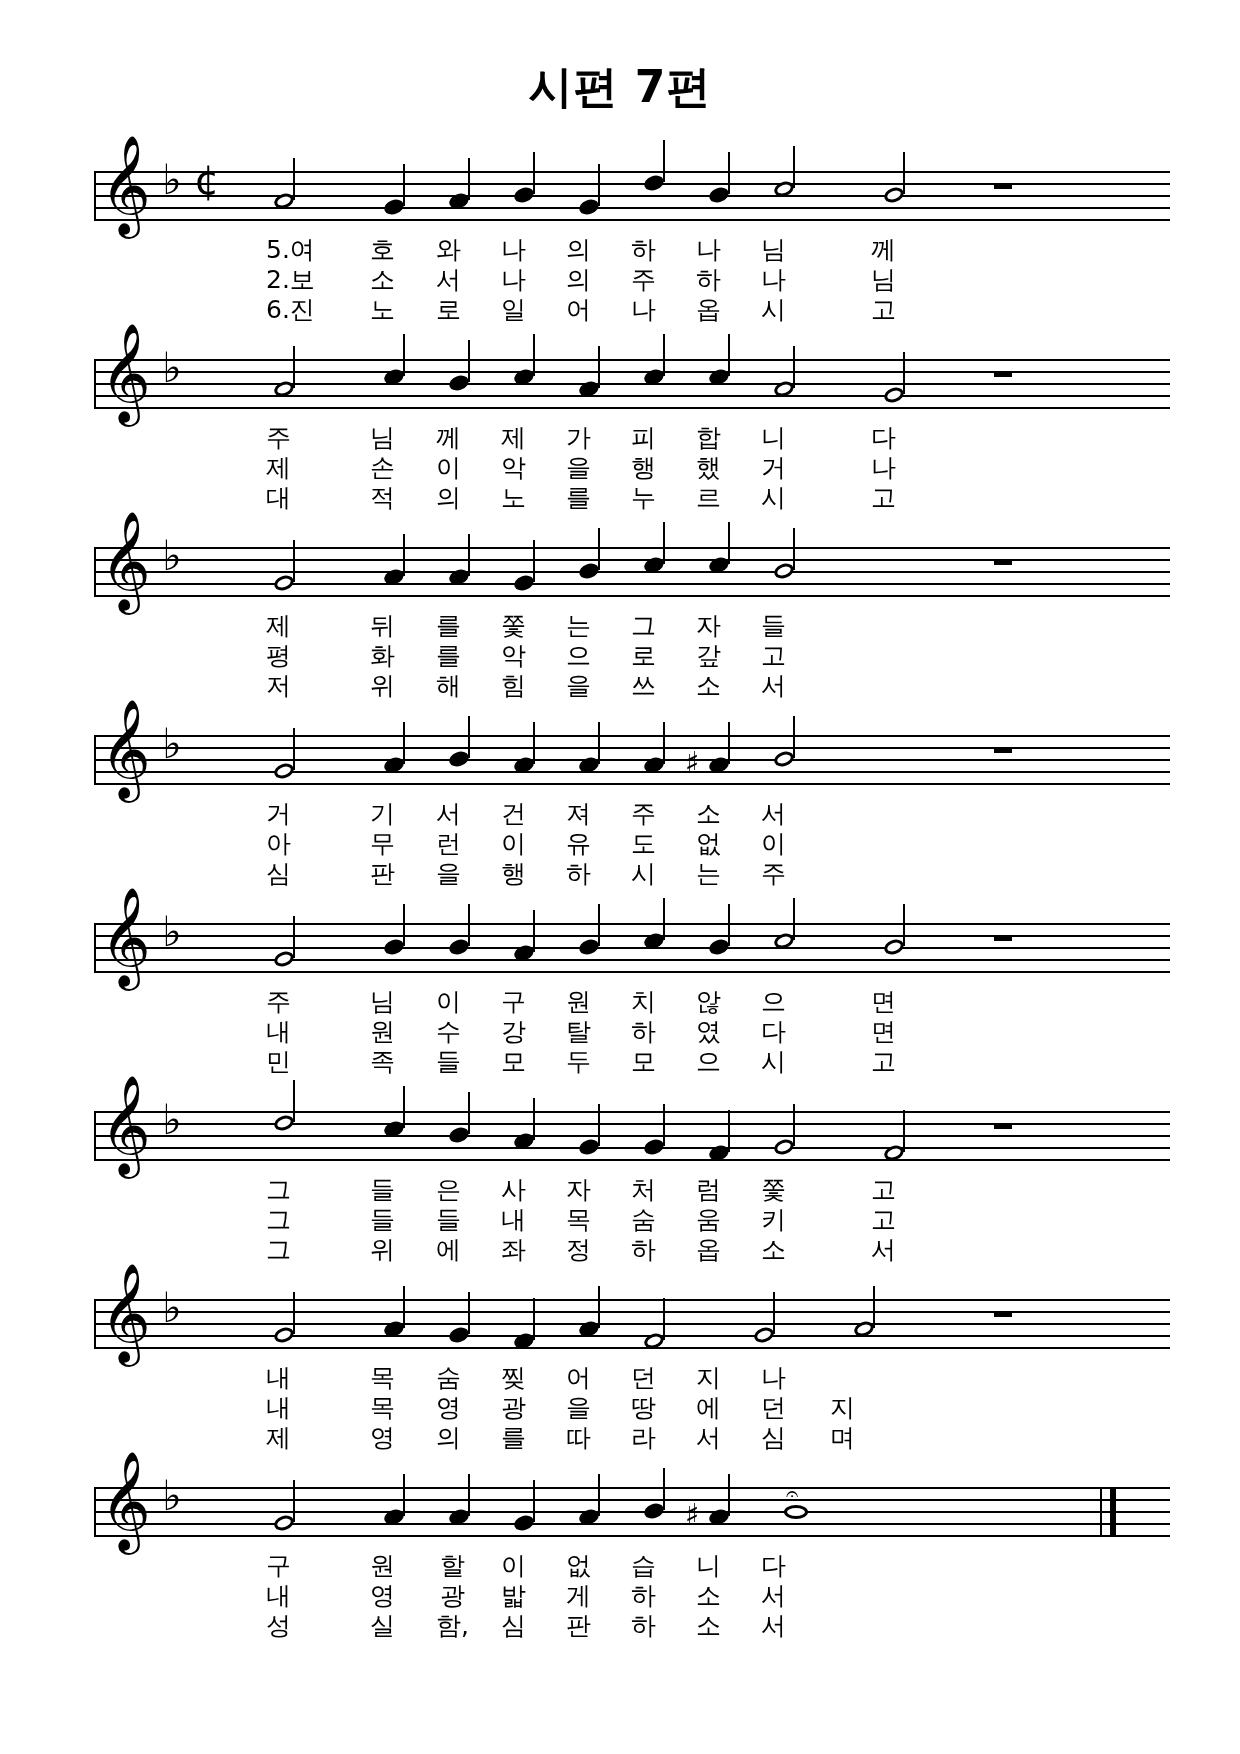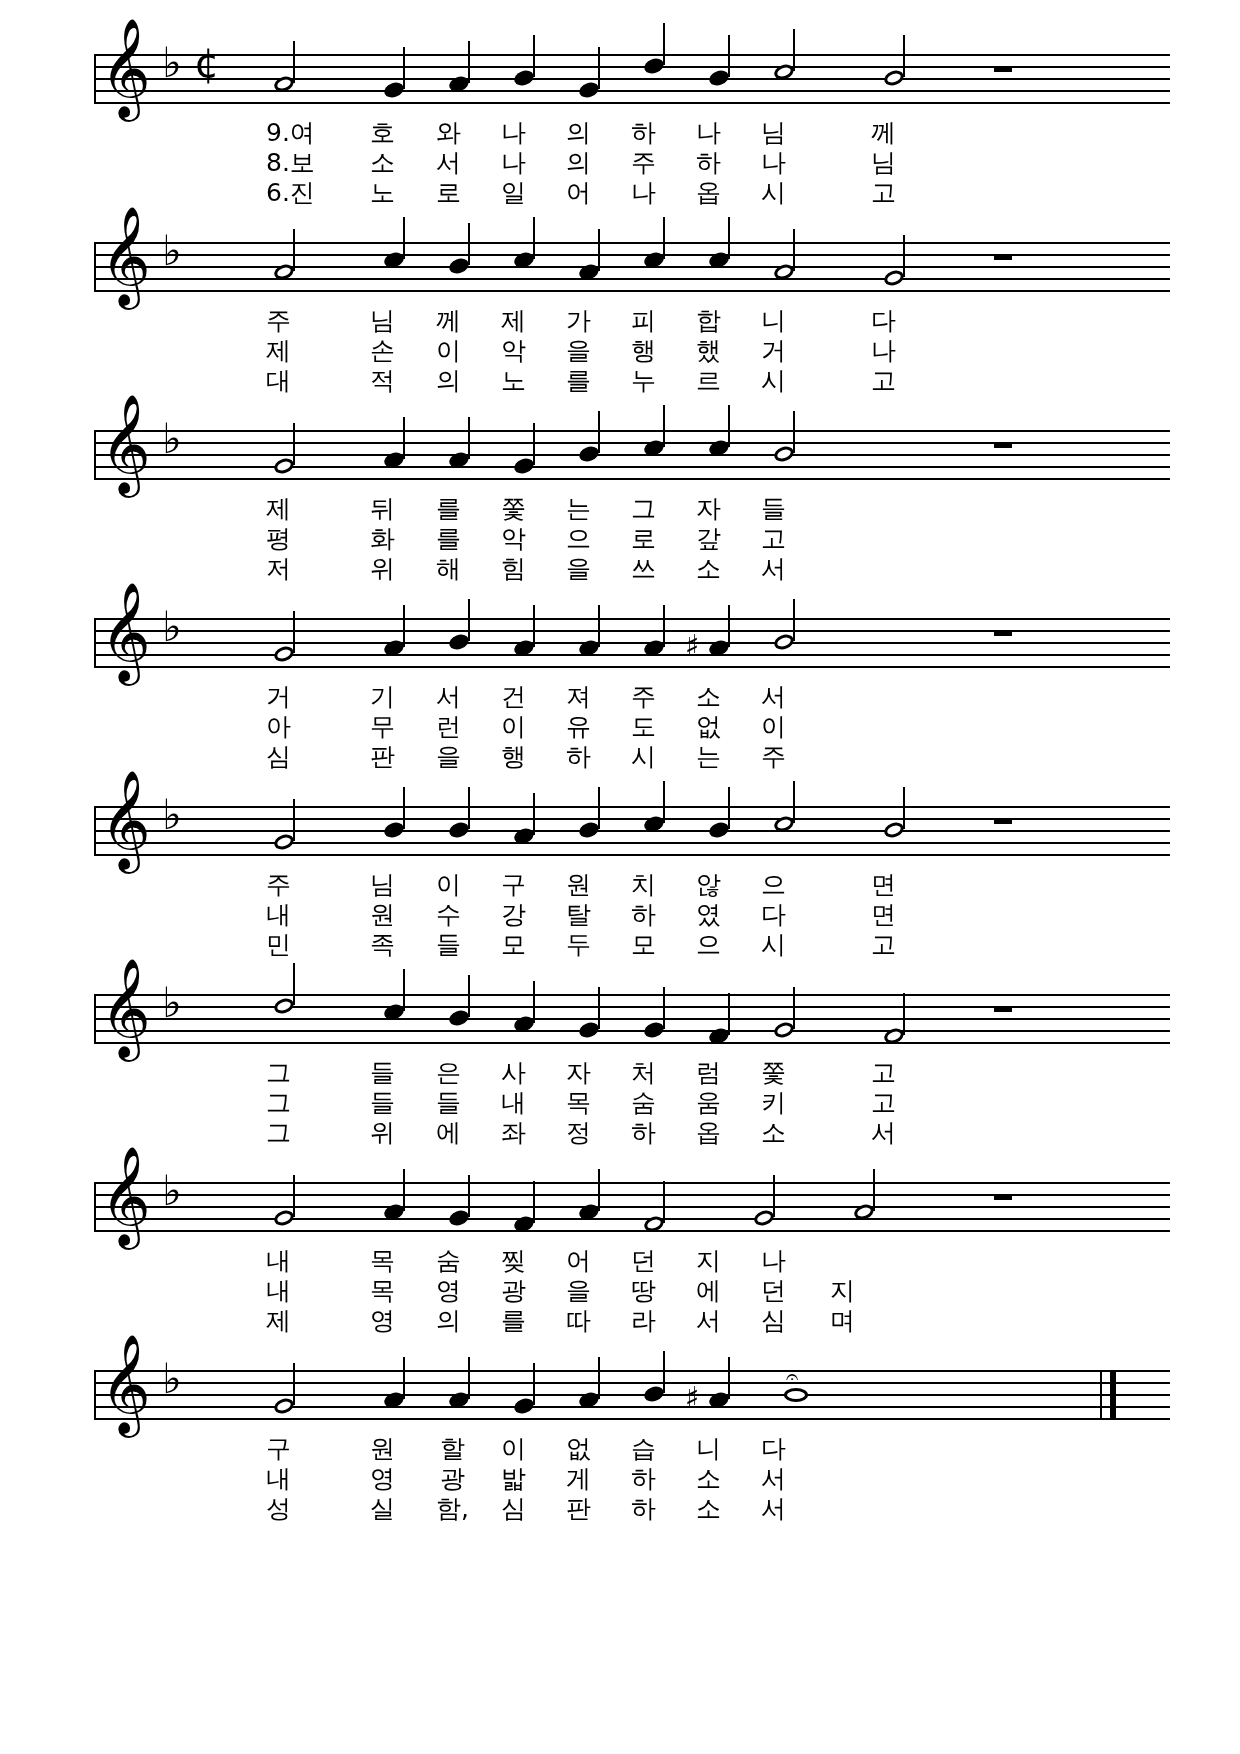--- a/index.html
+++ b/index.html
@@ -167,20 +167,21 @@
     font-family: "DejaVu Sans", "Liberation Sans", sans-serif;
     white-space: pre;
   }
   .lyric-col div { height: 30px; }
 </style>
 </head>
 <body>
 
 <div class="page">
 
+  <h1 class="title">시편 7편</h1>
 
   <div class="systems" id="systems-root">
       <div class="system">
         <div class="staff-wrap">
           <div class="staff">
             <div class="line"></div>
             <div class="line"></div>
             <div class="line"></div>
             <div class="line"></div>
             <div class="line"></div>
@@ -221,21 +222,21 @@
               <div class="stem"></div>
             </div>
             <div class="rest" style="left: 900px; top: 12px;"></div>
           </div>
           <div class="barline-start"></div>
           <div class="clef">𝄞</div>
           <div class="keysig">♭</div>
           <div class="timesig">¢</div>
         </div>
         <div class="lyrics">
-          <div class="lyric-col" style="left: 196px;"><div>9.여</div><div>8.보</div><div>6.진</div></div>
+          <div class="lyric-col" style="left: 196px;"><div>5.여</div><div>2.보</div><div>6.진</div></div>
           <div class="lyric-col" style="left: 300px;"><div>호</div><div>소</div><div>노</div></div>
           <div class="lyric-col" style="left: 366px;"><div>와</div><div>서</div><div>로</div></div>
           <div class="lyric-col" style="left: 431px;"><div>나</div><div>나</div><div>일</div></div>
           <div class="lyric-col" style="left: 496px;"><div>의</div><div>의</div><div>어</div></div>
           <div class="lyric-col" style="left: 561px;"><div>하</div><div>주</div><div>나</div></div>
           <div class="lyric-col" style="left: 626px;"><div>나</div><div>하</div><div>옵</div></div>
           <div class="lyric-col" style="left: 691px;"><div>님</div><div>나</div><div>시</div></div>
           <div class="lyric-col" style="left: 801px;"><div>께</div><div>님</div><div>고</div></div>
         </div>
       </div>

